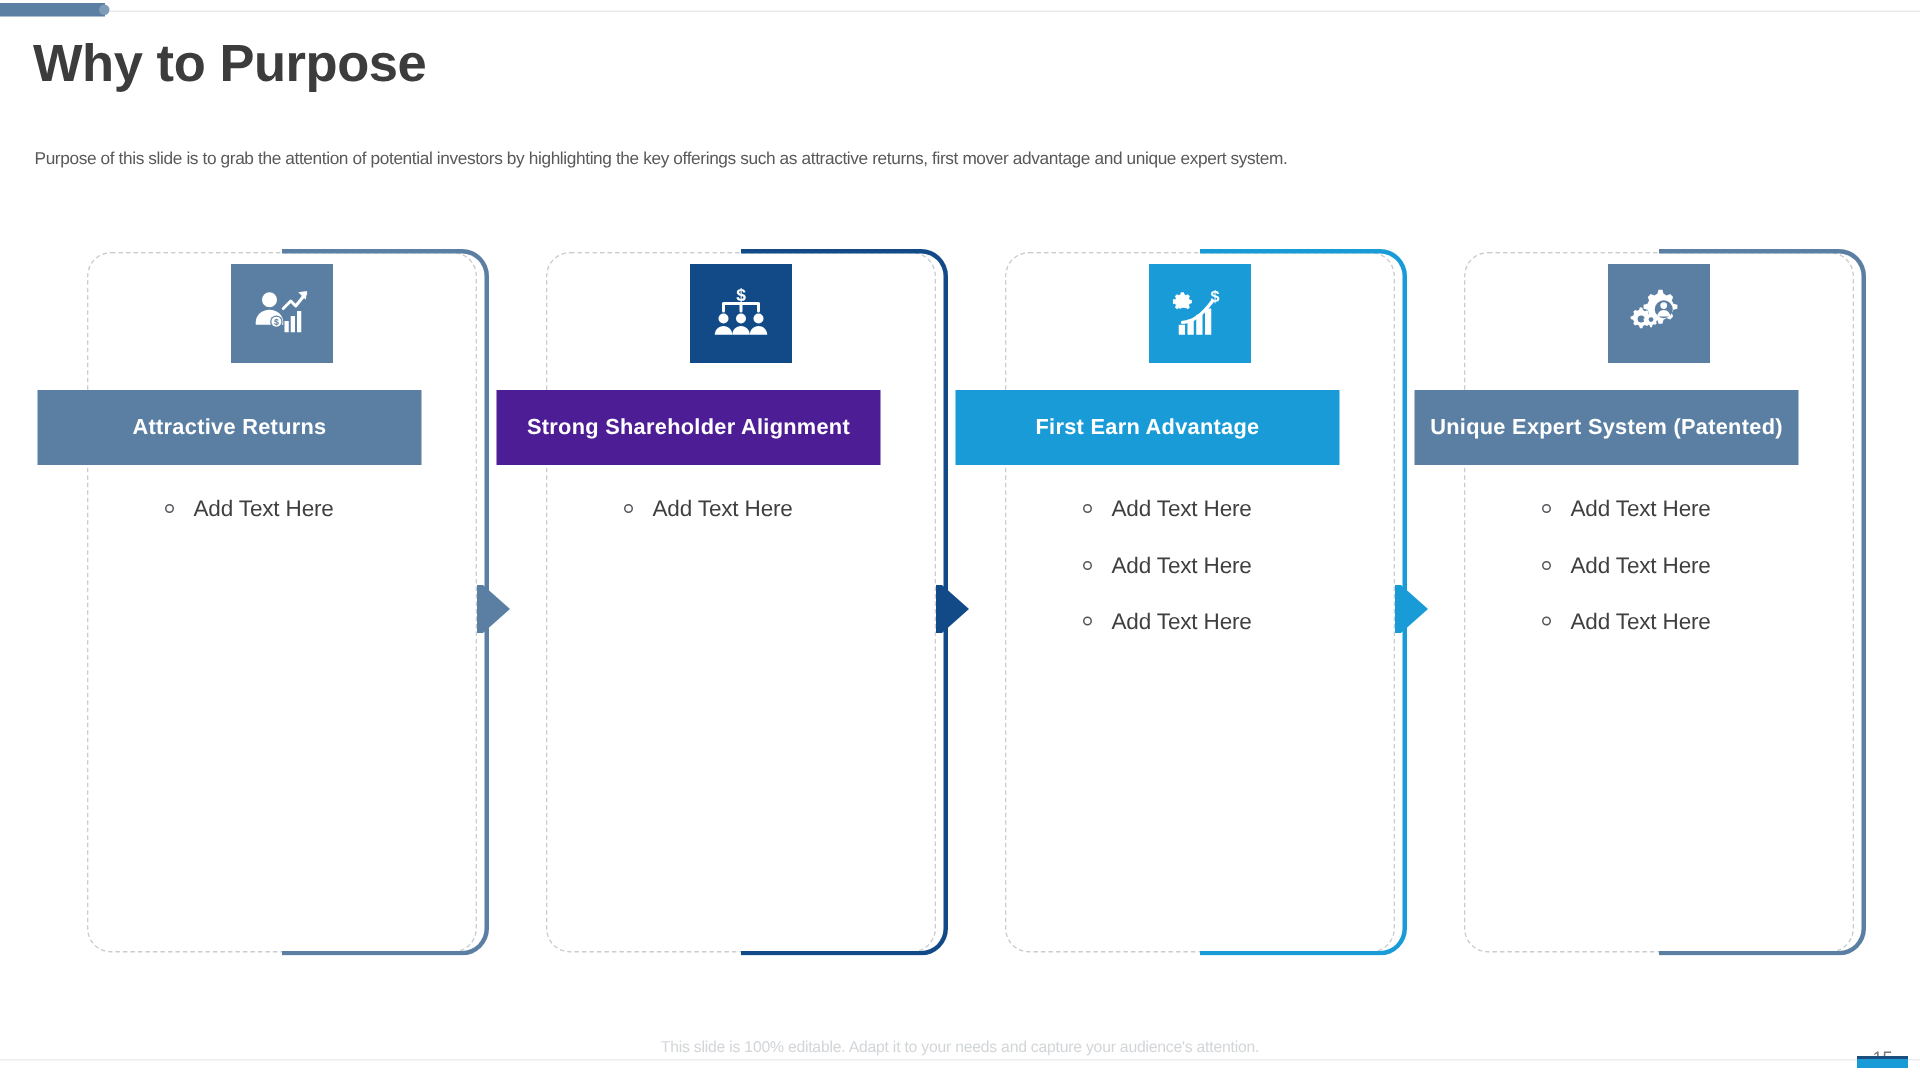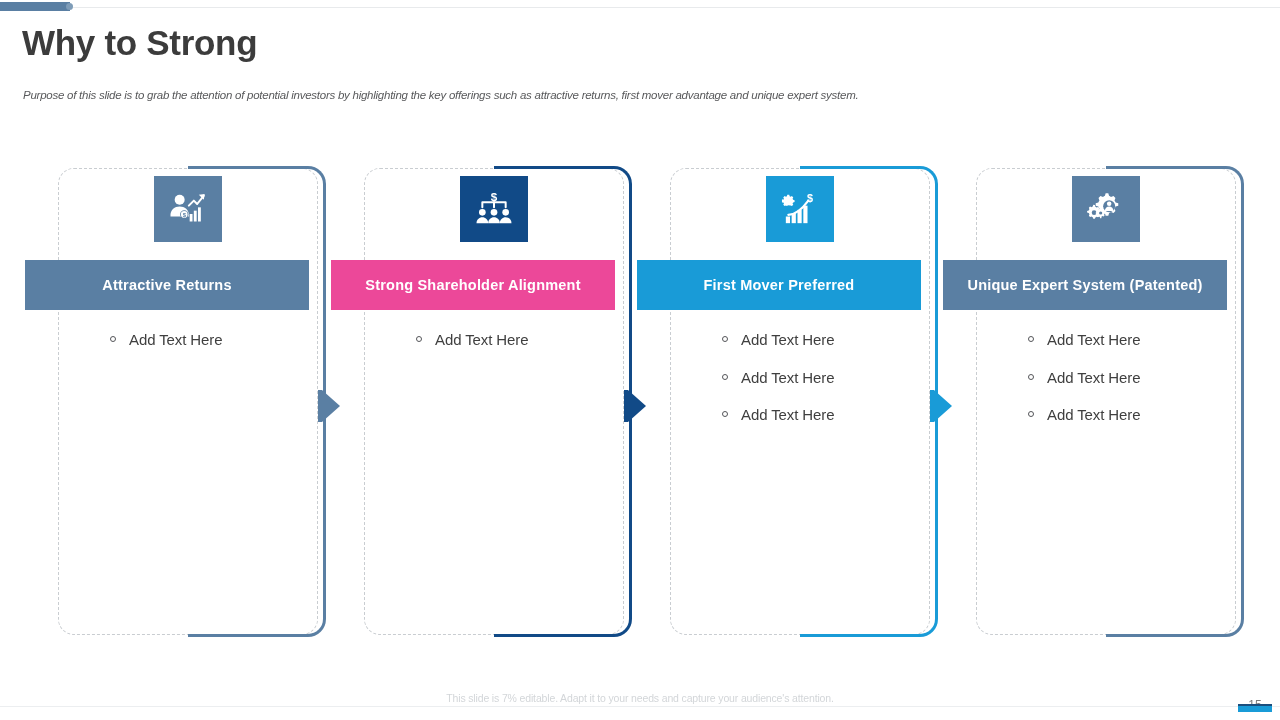--- a/index.html
+++ b/index.html
@@ -22,24 +22,23 @@
     position:absolute;left:66px;top:3px;width:7px;height:7px;
     border-radius:50%;background:#7e9cb8;
   }
   
   #page-title{
     position:absolute;left:22px;top:24px;
     font-size:35px;font-weight:bold;color:#3c3c3c;
     letter-spacing:-0.3px;line-height:1.1;
   }
   #page-subtitle{
-    position:absolute;left:23px;top:89px;width:1240px;
+    position:absolute;left:23px;top:100px;width:1240px;
     font-size:11.5px;color:#58595b;letter-spacing:-0.25px;
     white-space:nowrap;
-    font-style:italic;
   }
   
   #cards{
     position:absolute;left:0;top:168px;width:1280px;height:470px;
   }
   .card{
     position:absolute;top:0;width:260px;height:467px;
   }
   
   .card-outline{
@@ -61,21 +60,21 @@
   
   .card-icon{
     position:absolute;left:50%;transform:translateX(-50%);
     top:8px;width:68px;height:66px;
     background:#5a7fa3;
     display:flex;align-items:center;justify-content:center;
   }
   .card-icon svg{display:block;}
   
   .card-band{
-    position:absolute;left:-33px;top:92px;width:284px;height:50px;
+    position:absolute;left:-33px;top:92px;width:256px;height:50px;
     background:#5a7fa3;
     display:flex;align-items:center;justify-content:center;
     text-align:center;
     box-sizing:border-box;padding:0 8px;
   }
   .card-band-text{
     color:#ffffff;font-size:14.5px;font-weight:bold;
     line-height:1.28;letter-spacing:0.2px;
   }
   
@@ -129,21 +128,21 @@
     background:#1b4f7e;
   }
 </style>
 </head>
 <body>
 
 <div id="top-rule"></div>
 <div id="top-tab"></div>
 <div id="top-tab-dot"></div>
 
-<div id="page-title">Why to Strong</div>
+<div id="page-title">Why to Purpose</div>
 <div id="page-subtitle">Purpose of this slide is to grab the attention of potential investors by highlighting the key offerings such as attractive returns, first mover advantage and unique expert system.</div>
 
 <div id="cards">
     <div class="card" style="left: 58px;">
       <div class="card-outline"></div>
       <div class="card-accent" style="border-color: rgb(90, 127, 163);"></div>
       <div class="card-icon" style="background: rgb(90, 127, 163);">
         <svg width="40" height="40" viewBox="0 0 48 48" fill="#ffffff">
           <circle cx="14" cy="13" r="6"></circle>
           <path d="M3 31c0-6 5-10 11-10s11 4 11 10v2H3z"></path>
@@ -173,21 +172,21 @@
           <path d="M10 22v-6h28v6" stroke="#ffffff" stroke-width="2.4" fill="none" stroke-linecap="round" stroke-linejoin="round"></path>
           <path d="M24 16v6" stroke="#ffffff" stroke-width="2.4" fill="none" stroke-linecap="round"></path>
           <circle cx="10" cy="28" r="4"></circle>
           <path d="M3 41c0-4 3.2-7 7-7s7 3 7 7z"></path>
           <circle cx="24" cy="28" r="4"></circle>
           <path d="M17 41c0-4 3.2-7 7-7s7 3 7 7z"></path>
           <circle cx="38" cy="28" r="4"></circle>
           <path d="M31 41c0-4 3.2-7 7-7s7 3 7 7z"></path>
         </svg>
       </div>
-      <div class="card-band" style="background: #ec4899;">
+      <div class="card-band" style="background: #4c1d95;">
         <div class="card-band-text">Strong Shareholder Alignment</div>
       </div>
       <div class="card-bullets">
         <div class="bullet">Add Text Here</div>
       </div>
     </div>
     <div class="card" style="left: 670px;">
       <div class="card-outline"></div>
       <div class="card-accent" style="border-color: rgb(25, 155, 215);"></div>
       <div class="card-icon" style="background: rgb(25, 155, 215);">
@@ -196,21 +195,21 @@
           <circle cx="10.6" cy="22.5" r="3.1" fill="#199bd7"></circle>
           <rect x="7" y="33" width="5" height="8"></rect>
           <rect x="14" y="29" width="5" height="12"></rect>
           <rect x="21" y="25" width="5" height="16"></rect>
           <rect x="28" y="20" width="5" height="21"></rect>
           <path d="M10 31 C18 31 26 25 34 14" stroke="#ffffff" stroke-width="2.6" fill="none" stroke-linecap="round"></path>
           <text x="36" y="15" font-size="13" font-family="Liberation Sans, sans-serif" font-weight="bold" fill="#ffffff" text-anchor="middle">$</text>
         </svg>
       </div>
       <div class="card-band" style="background: rgb(25, 155, 215);">
-        <div class="card-band-text">First Mover Preferred</div>
+        <div class="card-band-text">First Earn Advantage</div>
       </div>
       <div class="card-bullets">
         <div class="bullet">Add Text Here</div>
         <div class="bullet">Add Text Here</div>
         <div class="bullet">Add Text Here</div>
       </div>
     </div>
     <div class="card" style="left: 976px;">
       <div class="card-outline"></div>
       <div class="card-accent" style="border-color: rgb(90, 127, 163);"></div>
@@ -243,16 +242,16 @@
       <div class="bar" style="background: rgb(17, 74, 135);"></div>
       <div class="tri" style="border-left-color: rgb(17, 74, 135);"></div>
     </div>
     <div class="connector" style="left: 930px;">
       <div class="bar" style="background: rgb(25, 155, 215);"></div>
       <div class="tri" style="border-left-color: rgb(25, 155, 215);"></div>
     </div>
   </div>
 
 <div id="footer-rule"></div>
-<div id="footer-note">This slide is 7% editable. Adapt it to your needs and capture your audience's attention.</div>
+<div id="footer-note">This slide is 100% editable. Adapt it to your needs and capture your audience's attention.</div>
 <div id="page-number">15</div>
 <div id="page-number-bar-dark"></div>
 <div id="page-number-bar"></div>
 
 </body></html>

